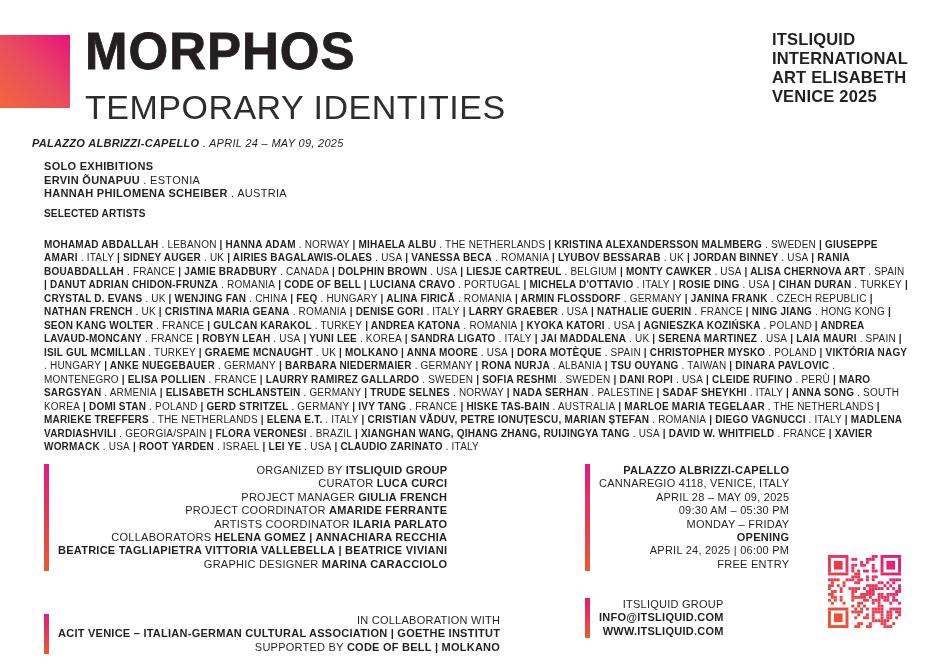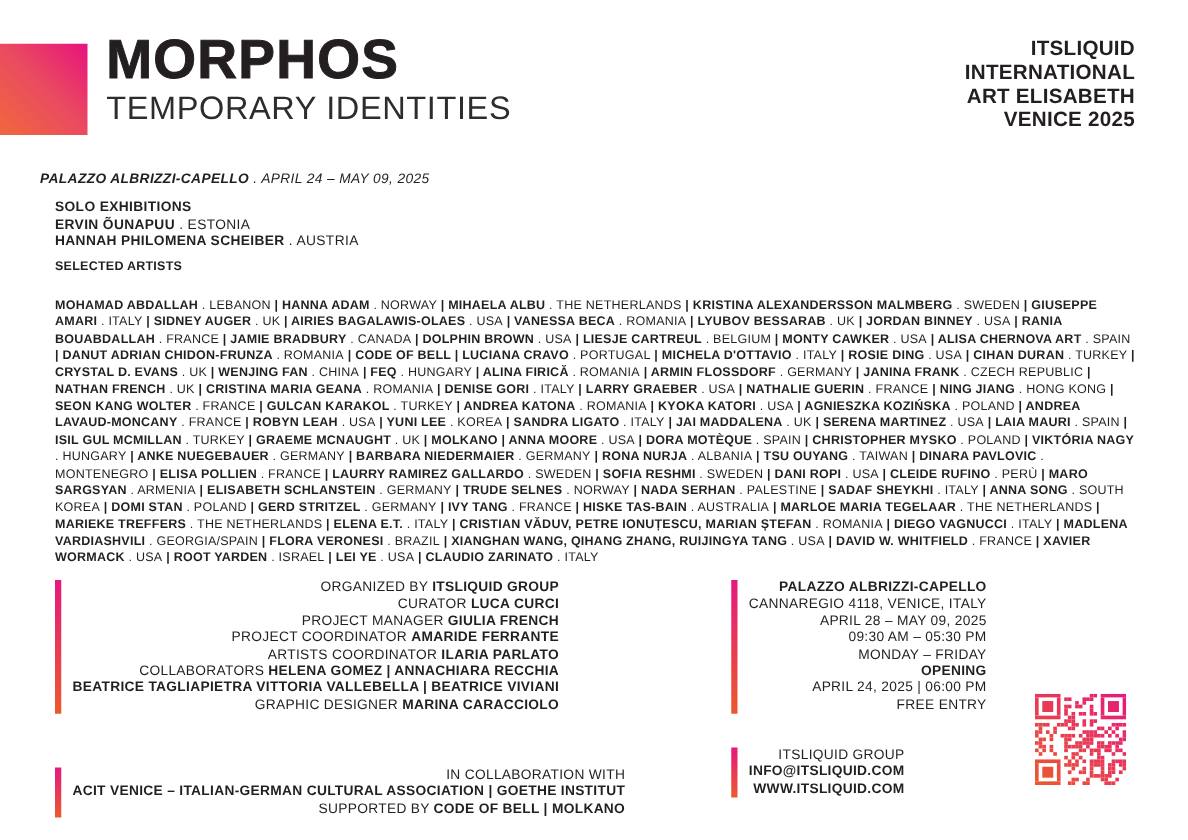--- a/index.html
+++ b/index.html
@@ -4,25 +4,25 @@
 <style>
   html,body{margin:0;padding:0;background:#fff;}
   .poster{position:relative;width:950px;height:672px;background:#ffffff;overflow:hidden;
           font-family:"Liberation Sans",sans-serif;color:#231f20;}
   b{font-weight:700;}
 
   .logo{position:absolute;left:0;top:35px;width:70px;height:73px;
         background:linear-gradient(225deg,#e7137e 0%,#ea4a60 48%,#f0683c 100%);}
 
   .title-wrap{position:absolute;left:85px;top:26px;}
-  .title{font-size:44px;font-weight:700;letter-spacing:1px;line-height:1.02;
+  .title{font-size:51px;font-weight:700;letter-spacing:1px;line-height:1.02;
          -webkit-text-stroke:0.8px #231f20;}
-  .subtitle{font-size:26px;font-weight:400;letter-spacing:0.5px;margin-top:0;color:#2d2d2d;}
-
-  .hdr-right{position:absolute;right:42px;top:30px;text-align:right;
+  .subtitle{font-size:34px;font-weight:400;letter-spacing:0.5px;margin-top:10px;color:#2d2d2d;}
+
+  .hdr-right{position:absolute;right:42px;top:30px;text-align:left;
              font-size:16.5px;font-weight:700;line-height:19px;letter-spacing:0.2px;}
 
   .venue-line{position:absolute;left:32px;top:137px;font-size:11px;letter-spacing:0.3px;font-style:italic;}
 
   .solo{position:absolute;left:44px;top:160px;font-size:11px;line-height:13.5px;letter-spacing:0.3px;}
   .sec-heading{font-weight:700;}
 
   .selected{position:absolute;left:44px;top:207px;width:864px;
             font-size:10px;line-height:13.5px;letter-spacing:0.2px;text-align:left;}
   .selected .list{margin-top:17px;}

